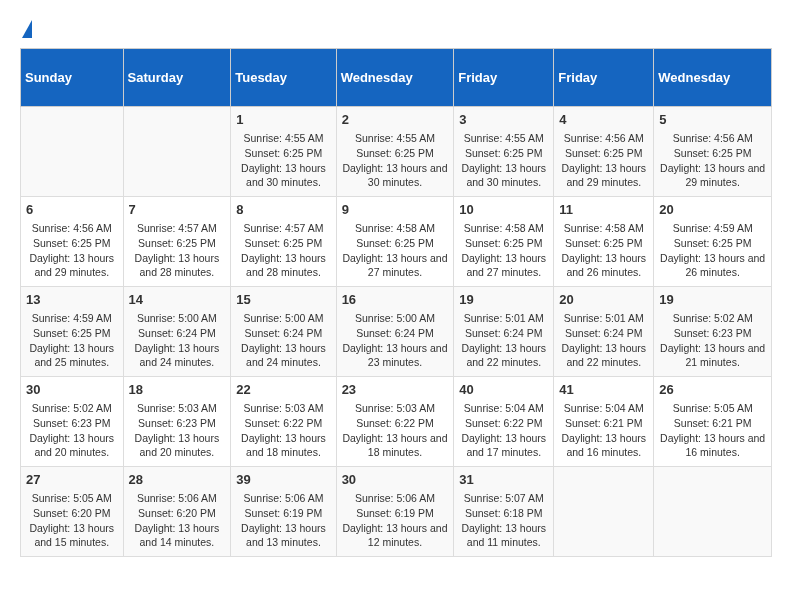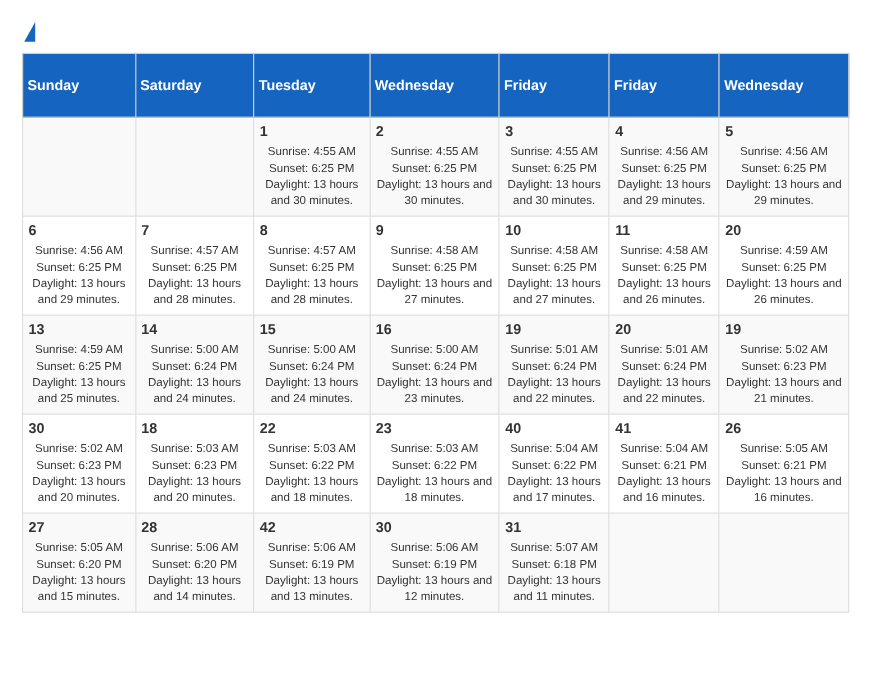--- a/index.html
+++ b/index.html
@@ -287,21 +287,21 @@
 Sunset: 6:20 PM
 Daylight: 13 hours and 15 minutes.</div>
         </td>
         <td>
           <span class="day-num">28</span>
           <div class="day-info" style="white-space: pre-line;">Sunrise: 5:06 AM
 Sunset: 6:20 PM
 Daylight: 13 hours and 14 minutes.</div>
         </td>
         <td>
-          <span class="day-num">42</span>
+          <span class="day-num">39</span>
           <div class="day-info" style="white-space: pre-line;">Sunrise: 5:06 AM
 Sunset: 6:19 PM
 Daylight: 13 hours and 13 minutes.</div>
         </td>
         <td>
           <span class="day-num">30</span>
           <div class="day-info" style="white-space: pre-line;">Sunrise: 5:06 AM
 Sunset: 6:19 PM
 Daylight: 13 hours and 12 minutes.</div>
         </td>

